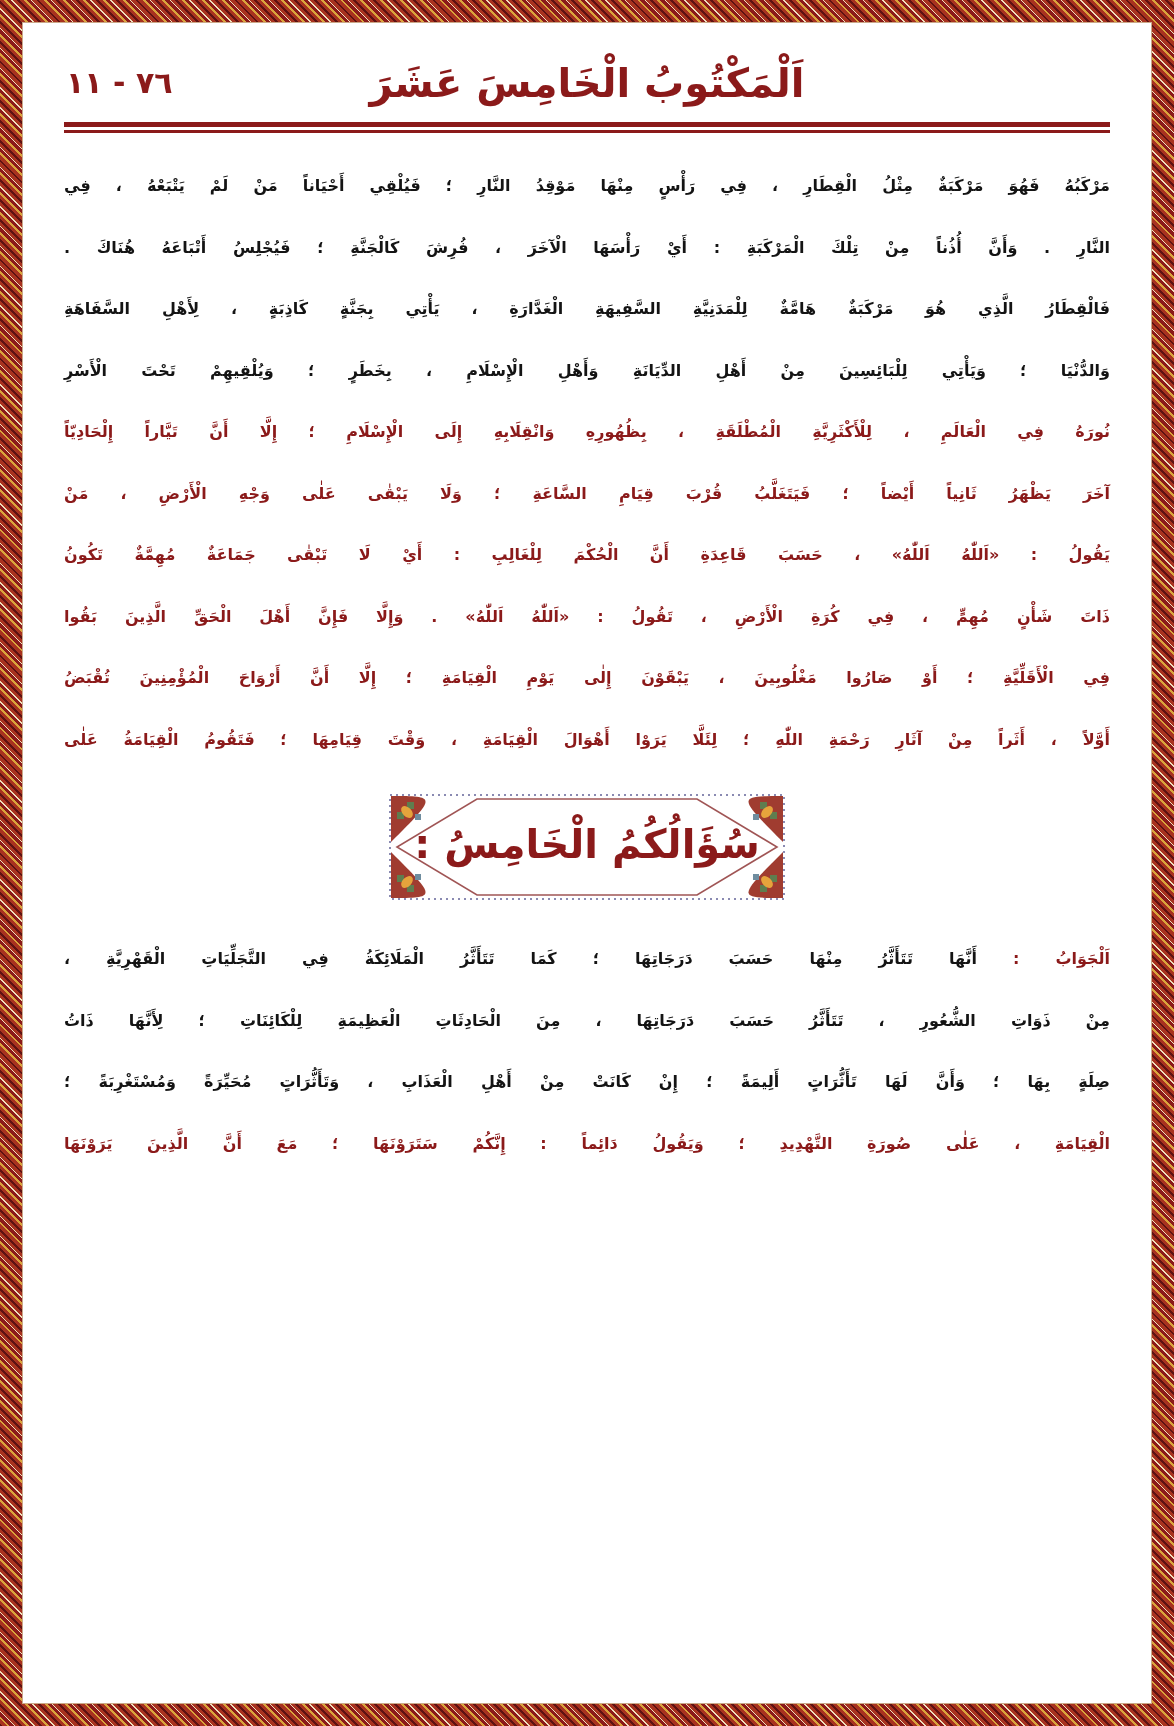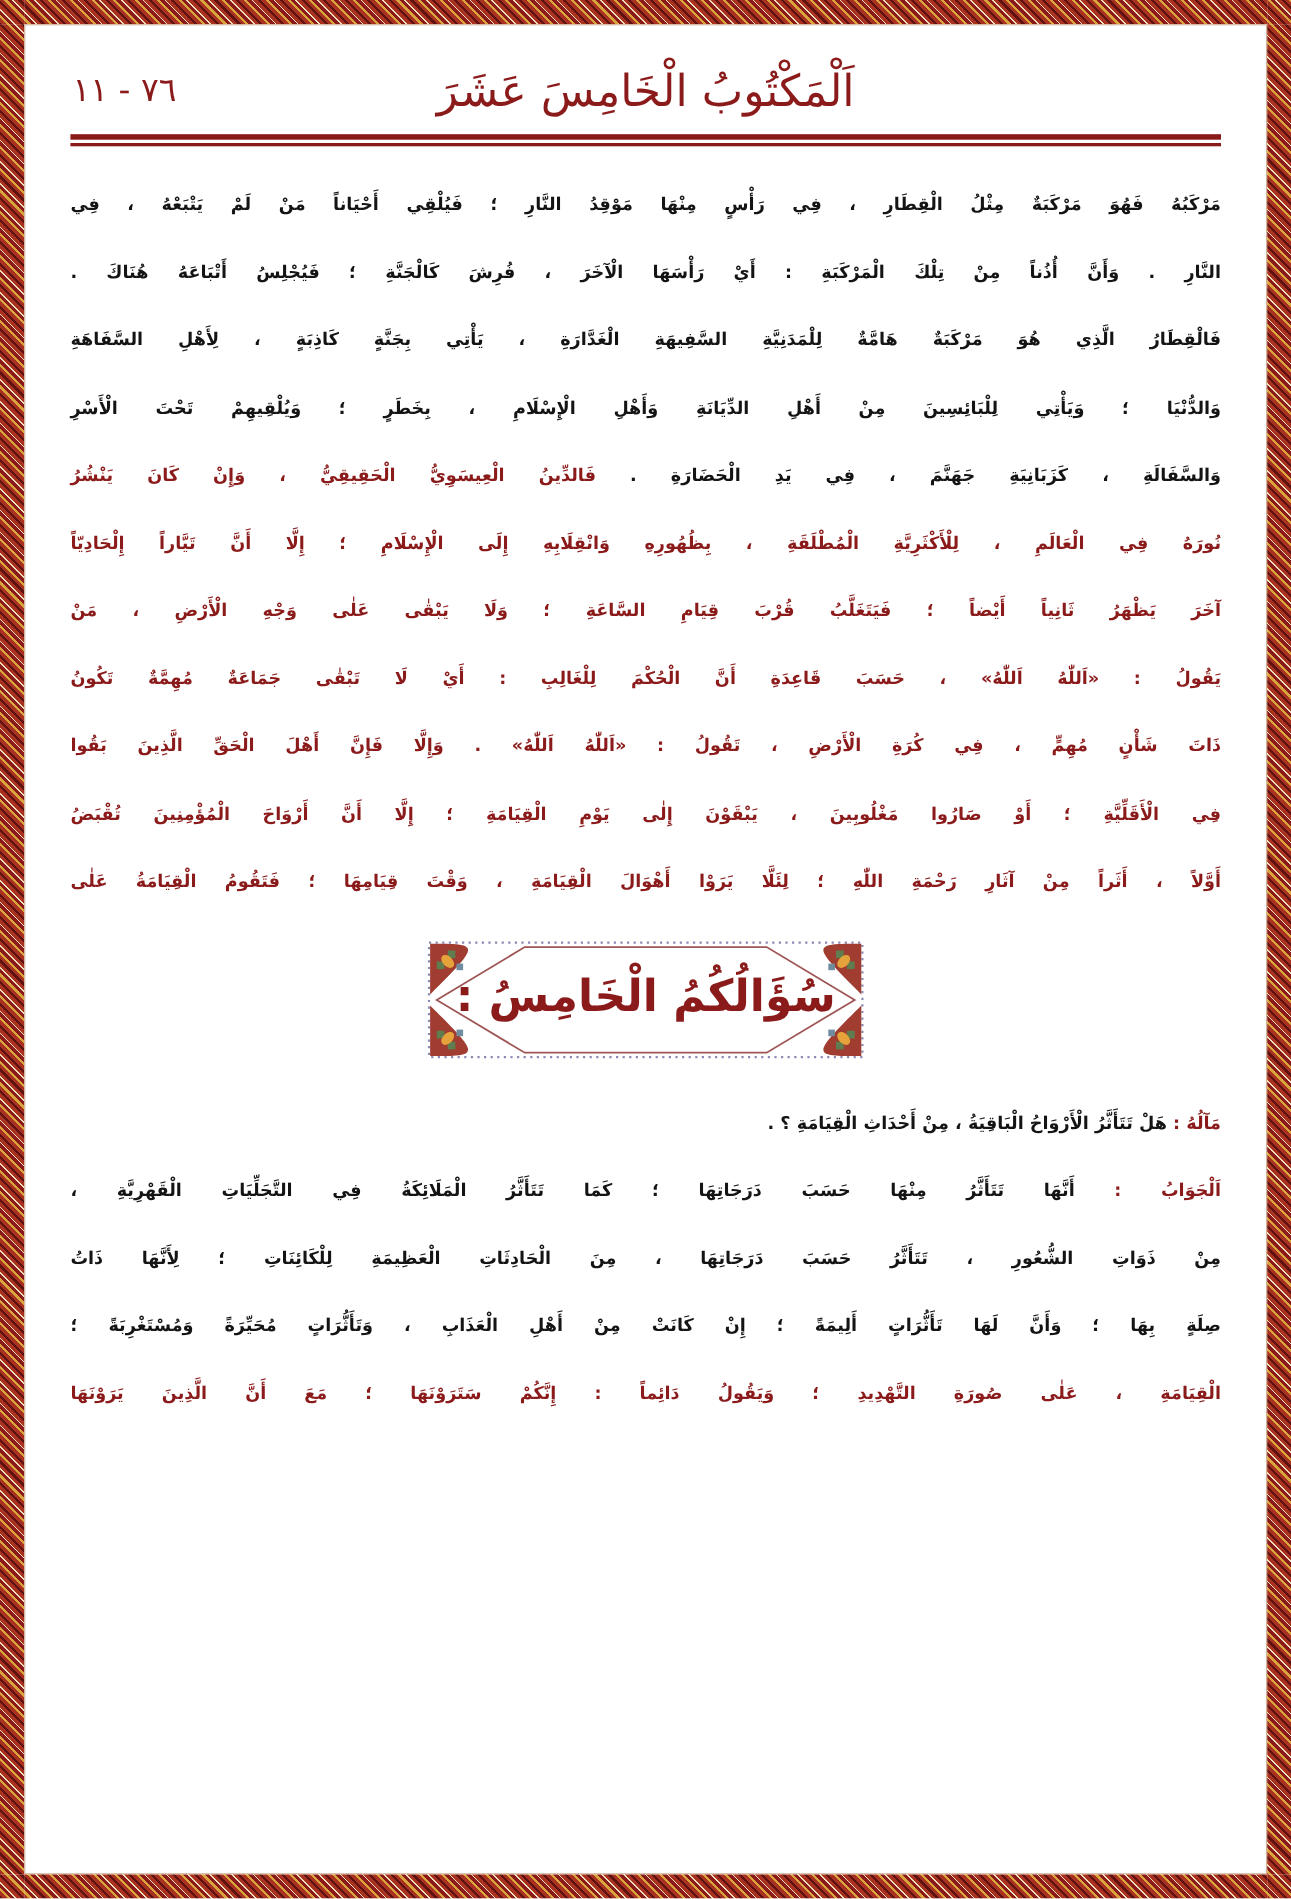--- a/index.html
+++ b/index.html
@@ -28,21 +28,21 @@
   }
   .content{
     position:relative;
     padding:30px 42px 0 42px;
     height:100%;
   }
   .hdr{
     position:relative;
     height:62px;
     color:var(--accent);
-    font-weight:normal;
+    font-weight:bold;
   }
   .hdr .pagenum{
     position:absolute;top:0;left:2px;
     font-size:30px;line-height:62px;
   }
   .hdr .title{
     position:absolute;top:0;right:0;left:0;
     text-align:center;
     font-size:40px;line-height:62px;
   }
@@ -95,21 +95,20 @@
       <div class="title">اَلْمَكْتُوبُ الْخَامِسَ عَشَرَ</div>
     </div>
 
     <div class="rule"></div>
 
     <div class="lines" id="lines-before">
         <div class="line j"><span class="blk">مَرْكَبُهُ فَهُوَ مَرْكَبَةٌ مِثْلُ الْقِطَارِ ، فِي رَأْسٍ مِنْهَا مَوْقِدُ النَّارِ ؛ فَيُلْقِي أَحْيَاناً مَنْ لَمْ يَتْبَعْهُ ، فِي</span></div>
         <div class="line j"><span class="blk">النَّارِ . وَأَنَّ أُذُناً مِنْ تِلْكَ الْمَرْكَبَةِ : أَيْ رَأْسَهَا الْآخَرَ ، فُرِشَ كَالْجَنَّةِ ؛ فَيُجْلِسُ أَتْبَاعَهُ هُنَاكَ .</span></div>
         <div class="line j"><span class="blk">فَالْقِطَارُ الَّذِي هُوَ مَرْكَبَةٌ هَامَّةٌ لِلْمَدَنِيَّةِ السَّفِيهَةِ الْغَدَّارَةِ ، يَأْتِي بِجَنَّةٍ كَاذِبَةٍ ، لِأَهْلِ السَّفَاهَةِ</span></div>
         <div class="line j"><span class="blk">وَالدُّنْيَا ؛ وَيَأْتِي لِلْبَائِسِينَ مِنْ أَهْلِ الدِّيَانَةِ وَأَهْلِ الْإِسْلَامِ ، بِخَطَرٍ ؛ وَيُلْقِيهِمْ تَحْتَ الْأَسْرِ</span></div>
-        <div class="line j"><span class="blk">وَالسَّفَالَةِ ، كَزَبَانِيَةِ جَهَنَّمَ ، فِي يَدِ الْحَضَارَةِ . </span><span class="red">فَالدِّينُ الْعِيسَوِيُّ الْحَقِيقِيُّ ، وَإِنْ كَانَ يَنْشُرُ</span></div>
         <div class="line j"><span class="red">نُورَهُ فِي الْعَالَمِ ، لِلْأَكْثَرِيَّةِ الْمُطْلَقَةِ ، بِظُهُورِهِ وَانْقِلَابِهِ إِلَى الْإِسْلَامِ ؛ إِلَّا أَنَّ تَيَّاراً إِلْحَادِيّاً</span></div>
         <div class="line j"><span class="red">آخَرَ يَظْهَرُ ثَانِياً أَيْضاً ؛ فَيَتَغَلَّبُ قُرْبَ قِيَامِ السَّاعَةِ ؛ وَلَا يَبْقٰى عَلٰى وَجْهِ الْأَرْضِ ، مَنْ</span></div>
         <div class="line j"><span class="red">يَقُولُ : «اَللّٰهُ اَللّٰهُ» ، حَسَبَ قَاعِدَةِ أَنَّ الْحُكْمَ لِلْغَالِبِ : أَيْ لَا تَبْقٰى جَمَاعَةٌ مُهِمَّةٌ تَكُونُ</span></div>
         <div class="line j"><span class="red">ذَاتَ شَأْنٍ مُهِمٍّ ، فِي كُرَةِ الْأَرْضِ ، تَقُولُ : «اَللّٰهُ اَللّٰهُ» . وَإِلَّا فَإِنَّ أَهْلَ الْحَقِّ الَّذِينَ بَقُوا</span></div>
         <div class="line j"><span class="red">فِي الْأَقَلِّيَّةِ ؛ أَوْ صَارُوا مَغْلُوبِينَ ، يَبْقَوْنَ إِلٰى يَوْمِ الْقِيَامَةِ ؛ إِلَّا أَنَّ أَرْوَاحَ الْمُؤْمِنِينَ تُقْبَضُ</span></div>
         <div class="line j"><span class="red">أَوَّلاً ، أَثَراً مِنْ آثَارِ رَحْمَةِ اللّٰهِ ؛ لِئَلَّا يَرَوْا أَهْوَالَ الْقِيَامَةِ ، وَقْتَ قِيَامِهَا ؛ فَتَقُومُ الْقِيَامَةُ عَلٰى</span></div>
       </div>
 
     <div class="qbox">
       <svg viewBox="0 0 404 114" width="404" height="114">
@@ -144,21 +143,20 @@
           <rect x="22" y="12" width="7" height="7" fill="#5f7d4f"></rect>
           <rect x="12" y="22" width="7" height="7" fill="#5f7d4f"></rect>
           <rect x="30" y="24" width="6" height="6" fill="#6f8d9f"></rect>
           <ellipse cx="22" cy="22" rx="4.5" ry="7" transform="rotate(-45 22 22)" fill="#e6a33c"></ellipse>
         </g>
       </svg>
       <div class="qlabel">سُؤَالُكُمُ الْخَامِسُ :</div>
     </div>
 
     <div class="lines after" id="lines-after">
-        <div class="line"><span class="red">مَآلُهُ : </span><span class="blk">هَلْ تَتَأَثَّرُ الْأَرْوَاحُ الْبَاقِيَةُ ، مِنْ أَحْدَاثِ الْقِيَامَةِ ؟ .</span></div>
         <div class="line j"><span class="red">اَلْجَوَابُ : </span><span class="blk">أَنَّهَا تَتَأَثَّرُ مِنْهَا حَسَبَ دَرَجَاتِهَا ؛ كَمَا تَتَأَثَّرُ الْمَلَائِكَةُ فِي التَّجَلِّيَاتِ الْقَهْرِيَّةِ ،</span></div>
         <div class="line j"><span class="blk">مِنْ ذَوَاتِ الشُّعُورِ ، تَتَأَثَّرُ حَسَبَ دَرَجَاتِهَا ، مِنَ الْحَادِثَاتِ الْعَظِيمَةِ لِلْكَائِنَاتِ ؛ لِأَنَّهَا ذَاتُ</span></div>
         <div class="line j"><span class="blk">صِلَةٍ بِهَا ؛ وَأَنَّ لَهَا تَأَثُّرَاتٍ أَلِيمَةً ؛ إِنْ كَانَتْ مِنْ أَهْلِ الْعَذَابِ ، وَتَأَثُّرَاتٍ مُحَيِّرَةً وَمُسْتَغْرِبَةً ؛</span></div>
         <div class="line j"><span class="red">الْقِيَامَةِ ، عَلٰى صُورَةِ التَّهْدِيدِ ؛ وَيَقُولُ دَائِماً : إِنَّكُمْ سَتَرَوْنَهَا ؛ مَعَ أَنَّ الَّذِينَ يَرَوْنَهَا</span></div>
       </div>
 
   </div>
 </div>
 
 </body></html>

